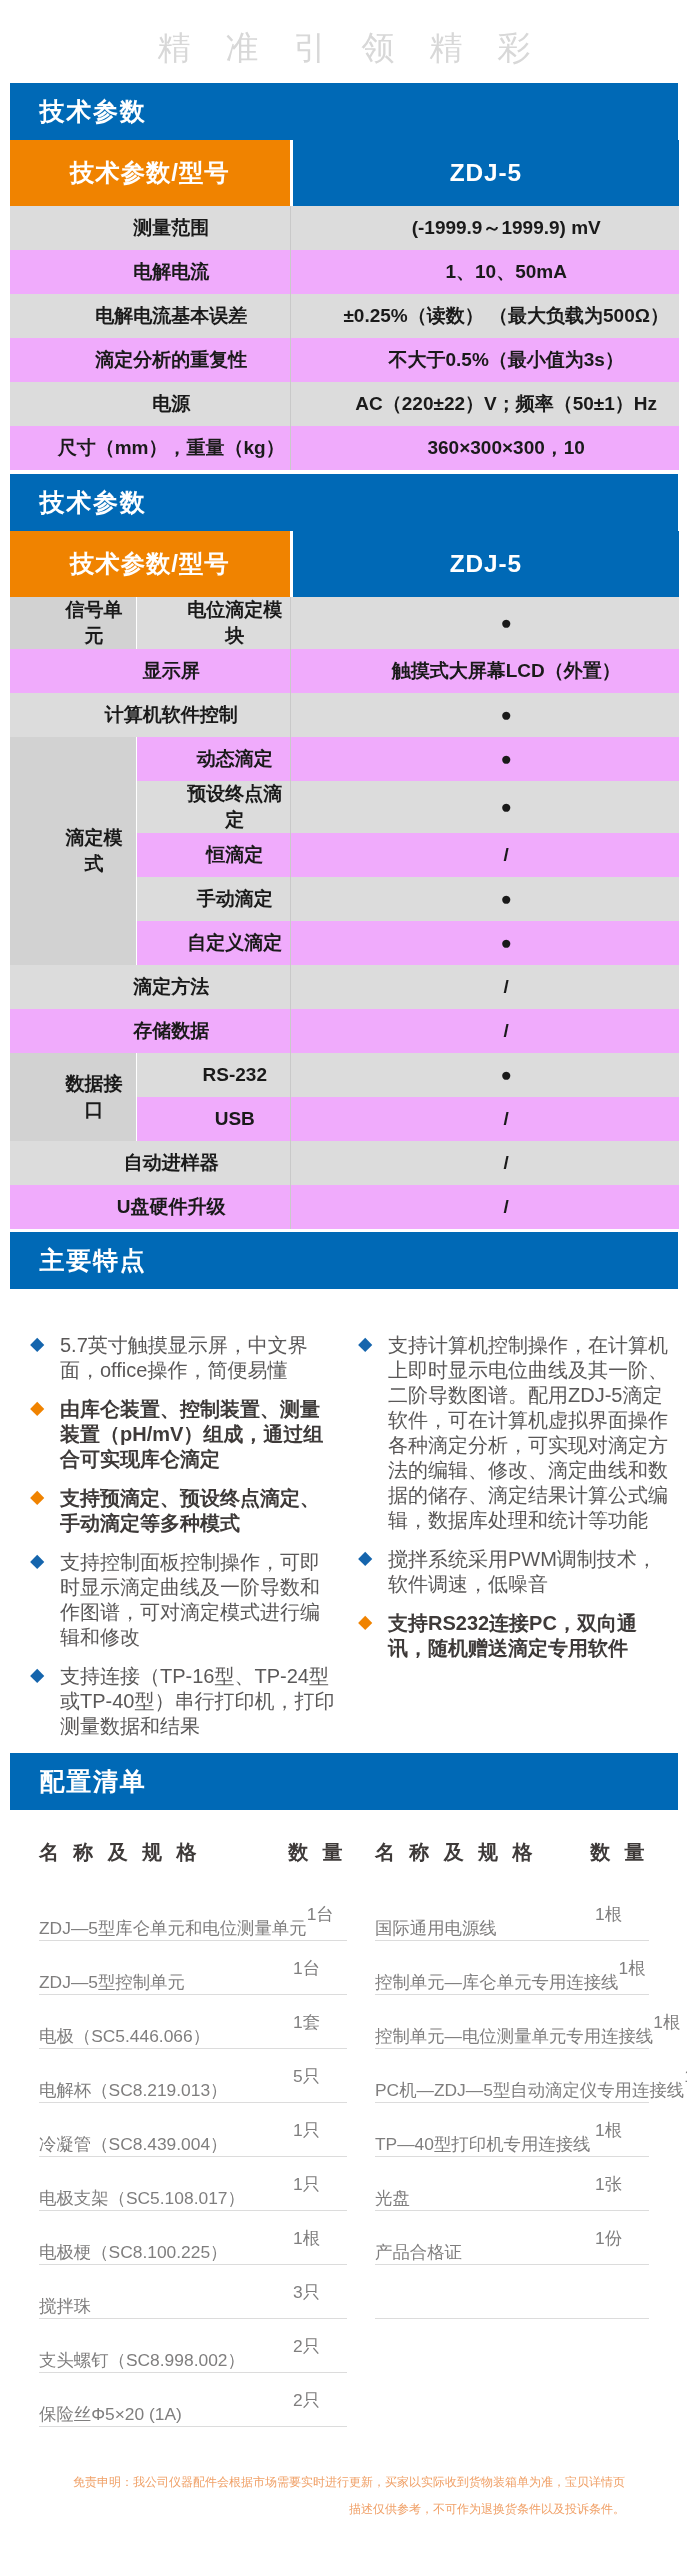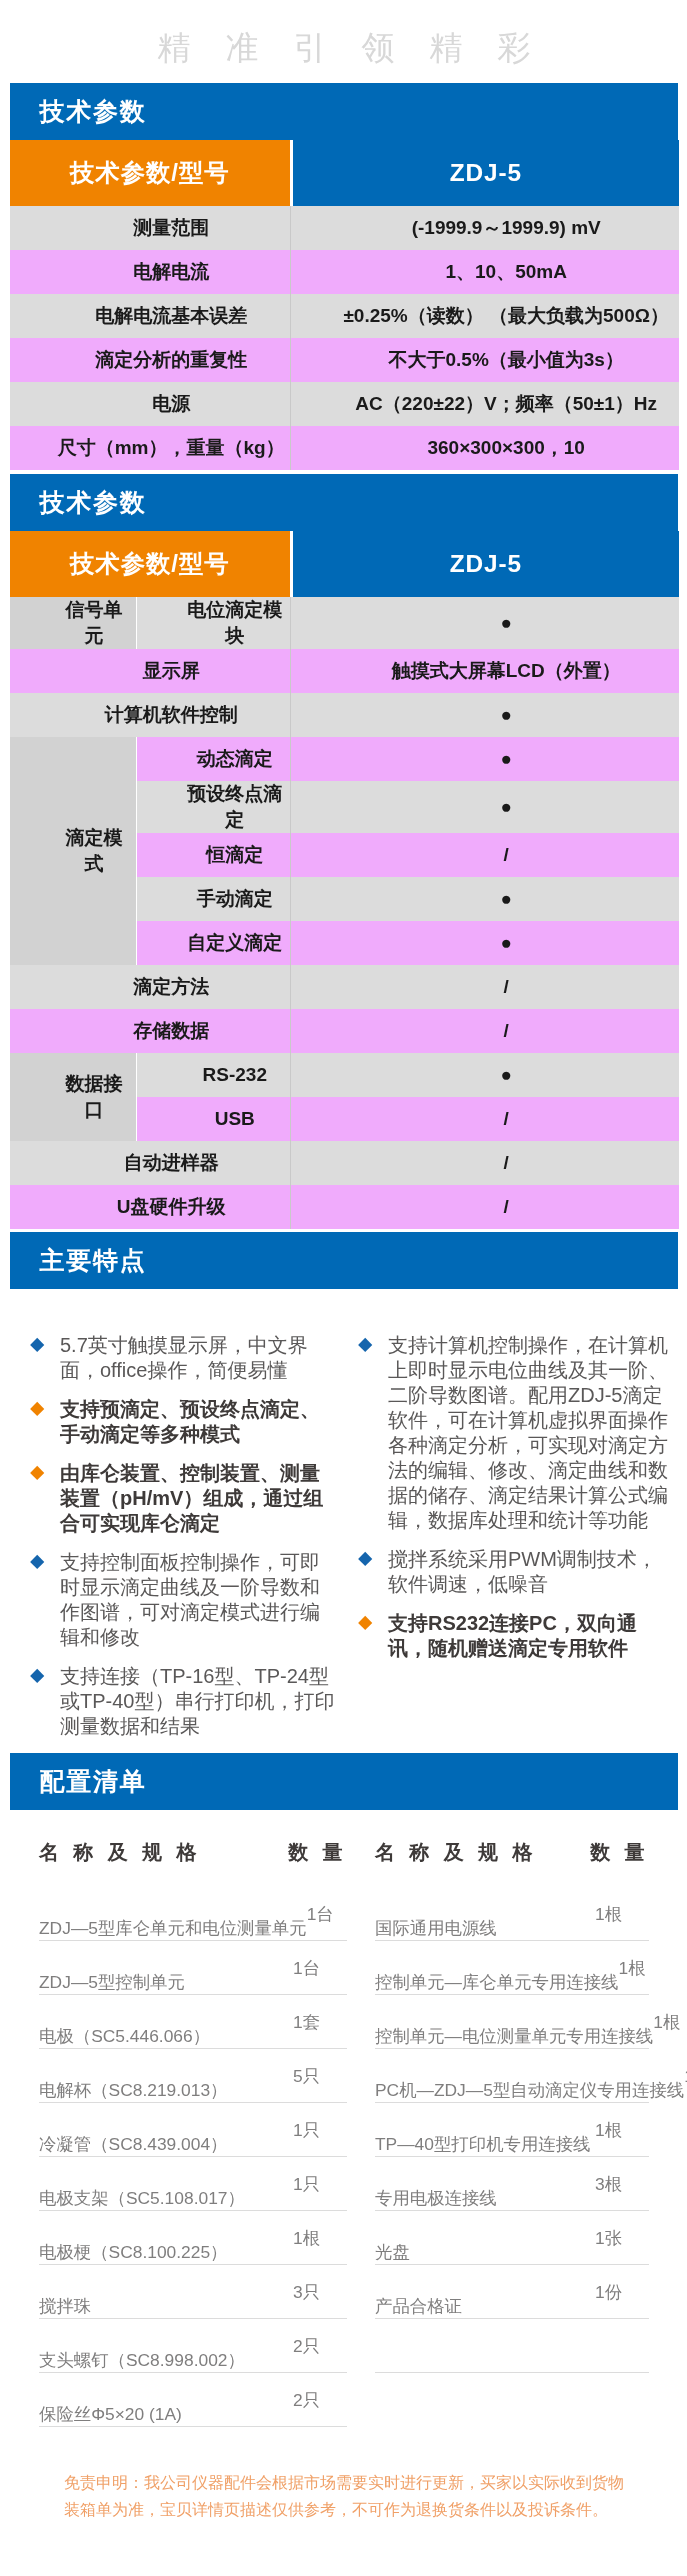--- a/index.html
+++ b/index.html
@@ -90,21 +90,21 @@
   .config-row .cname{
     flex:1;font-size:17.4px;color:#7f7e7e;white-space:nowrap;overflow:visible;margin-top:28px;
   }
   .config-row .cqty{
     flex:0 0 54px;font-size:17.4px;color:#7f7e7e;text-align:left;
   }
 
   
   .disclaimer{
     margin:42px 63px 0 64px;
-    font-size:16px;line-height:27px;color:#f0a067;font-weight:400;
+    font-size:12px;line-height:27px;color:#f0a067;font-weight:400;text-align:right;
   }
 </style>
 </head>
 <body>
 
 <div class="page">
 
   <div class="watermark">精准引领精彩</div>
 
   <div class="section-bar">技术参数</div>
@@ -224,25 +224,25 @@
   <div class="section-bar mt4">主要特点</div>
 
   <div class="features">
     <div class="feat-col">
       <div class="feat">
         <span class="dmd dmd-blue"></span>
         <p>5.7英寸触摸显示屏，中文界面，office操作，简便易懂</p>
       </div>
       <div class="feat bold">
         <span class="dmd dmd-orange"></span>
-        <p>支持预滴定、预设终点滴定、手动滴定等多种模式</p>
+        <p>由库仑装置、控制装置、测量装置（pH/mV）组成，通过组合可实现库仑滴定</p>
       </div>
       <div class="feat bold">
         <span class="dmd dmd-orange"></span>
-        <p>由库仑装置、控制装置、测量装置（pH/mV）组成，通过组合可实现库仑滴定</p>
+        <p>支持预滴定、预设终点滴定、手动滴定等多种模式</p>
       </div>
       <div class="feat">
         <span class="dmd dmd-blue"></span>
         <p>支持控制面板控制操作，可即时显示滴定曲线及一阶导数和作图谱，可对滴定模式进行编辑和修改</p>
       </div>
       <div class="feat">
         <span class="dmd dmd-blue"></span>
         <p>支持连接（TP-16型、TP-24型或TP-40型）串行打印机，打印测量数据和结果</p>
       </div>
     </div>
@@ -330,24 +330,20 @@
       </div>
       <div class="config-row">
         <span class="cname">PC机—ZDJ—5型自动滴定仪专用连接线</span>
         <span class="cqty">1根</span>
       </div>
       <div class="config-row">
         <span class="cname">TP—40型打印机专用连接线</span>
         <span class="cqty">1根</span>
       </div>
       <div class="config-row">
-        <span class="cname">专用电极连接线</span>
-        <span class="cqty">3根</span>
-      </div>
-      <div class="config-row">
         <span class="cname">光盘</span>
         <span class="cqty">1张</span>
       </div>
       <div class="config-row">
         <span class="cname">产品合格证</span>
         <span class="cqty">1份</span>
       </div>
       <div class="config-row">
         <span class="cname"></span>
         <span class="cqty"></span>

